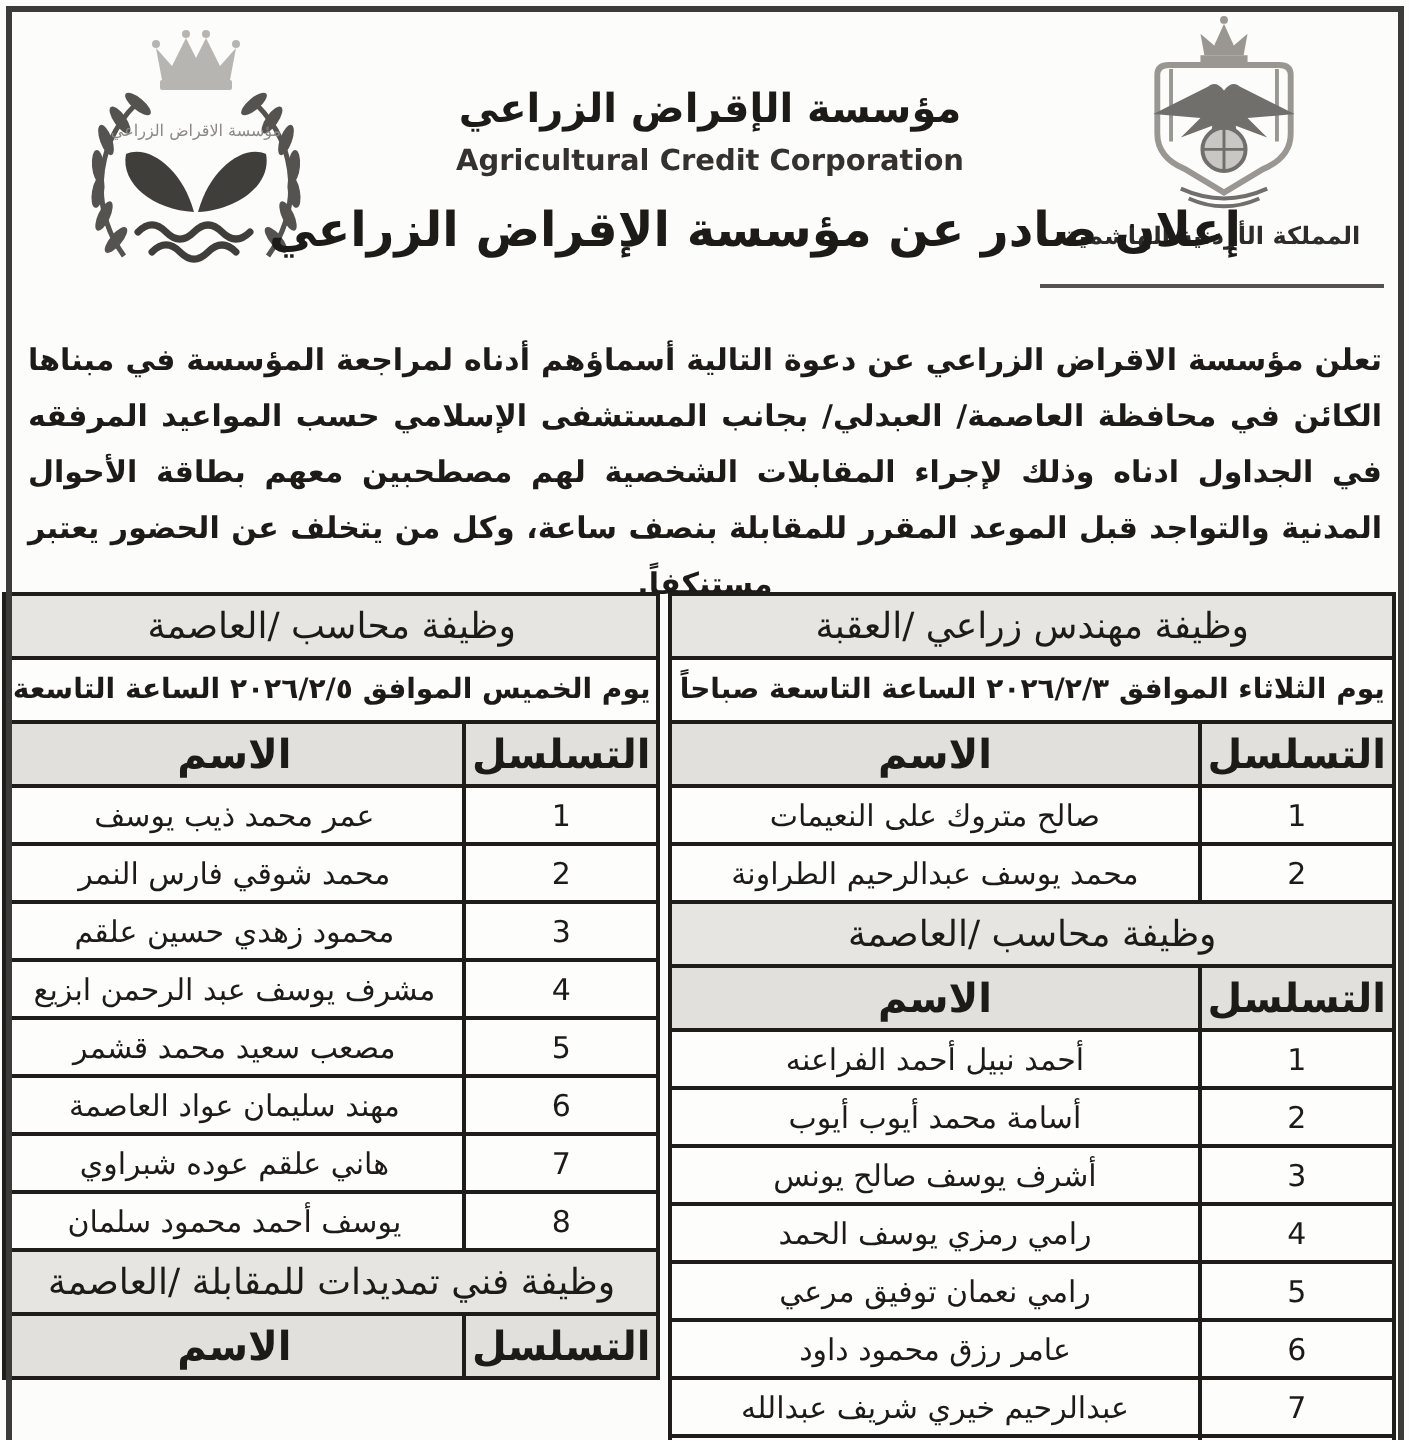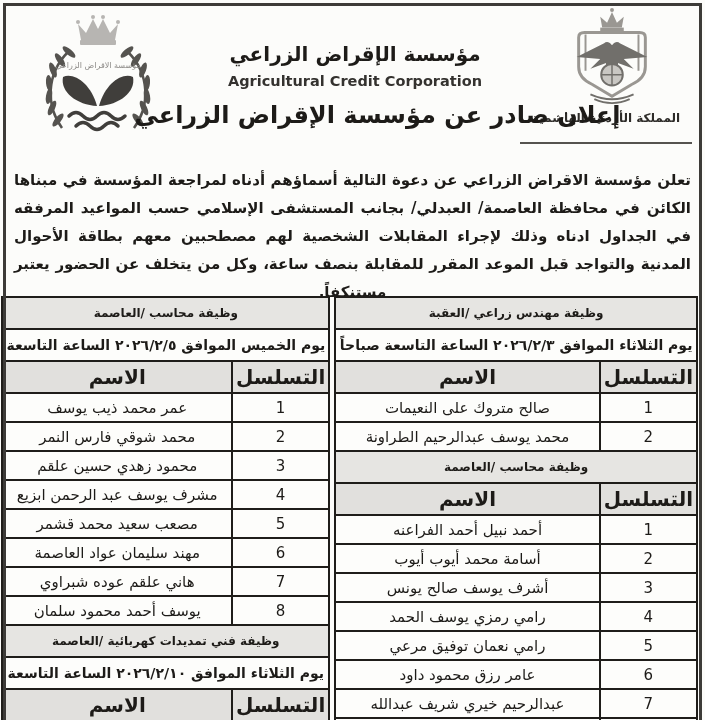--- a/index.html
+++ b/index.html
@@ -39,21 +39,21 @@
     display:flex;gap:4px;direction:rtl;align-items:flex-start;
   }
   table.tbl{
     flex:1 1 0;min-width:0;border-collapse:collapse;table-layout:fixed;
     direction:rtl;background:#fdfdfb;
   }
   .tbl td{
     border:2px solid #1f1d1a;text-align:center;vertical-align:middle;
     height:27px;padding:0 3px;font-size:15px;white-space:nowrap;overflow:hidden;
   }
-  .tbl .title-cell{background:#e6e5e2;font-weight:bold;font-size:12px;height:30px;}
+  .tbl .title-cell{background:#e6e5e2;font-weight:normal;font-size:18px;height:30px;}
   .tbl .date-cell{font-weight:bold;font-size:14px;height:30px;}
   .tbl .hdr-cell{background:#e1e0dd;font-weight:bold;font-size:20px;height:30px;}
   .tbl .serial-cell{font-size:15px;}
   .tbl .name-cell{font-size:15px;margin-top:12px;}
 </style>
 </head>
 <body>
 
 <svg class="acc-logo" width="140" height="128" viewBox="0 0 140 128">
   <g fill="#b7b5b2">
@@ -234,24 +234,21 @@
         </tr>
         <tr>
           <td class="serial-cell">7</td>
           <td class="name-cell">هاني علقم عوده شبراوي</td>
         </tr>
         <tr>
           <td class="serial-cell">8</td>
           <td class="name-cell">يوسف أحمد محمود سلمان</td>
         </tr>
         <tr>
-          <td colspan="2" class="title-cell">وظيفة فني تمديدات كهربائية /العاصمة</td>
-        </tr>
-        <tr>
-          <td colspan="2" class="date-cell">يوم الثلاثاء الموافق ٢٠٢٦/٢/١٠ الساعة التاسعة</td>
+          <td colspan="2" class="title-cell">وظيفة فني تمديدات للمقابلة /العاصمة</td>
         </tr>
         <tr>
           <td class="hdr-cell">التسلسل</td>
           <td class="hdr-cell">الاسم</td>
         </tr>
       </tbody>
   </table>
 </div>
 
 <div class="frame"></div>

